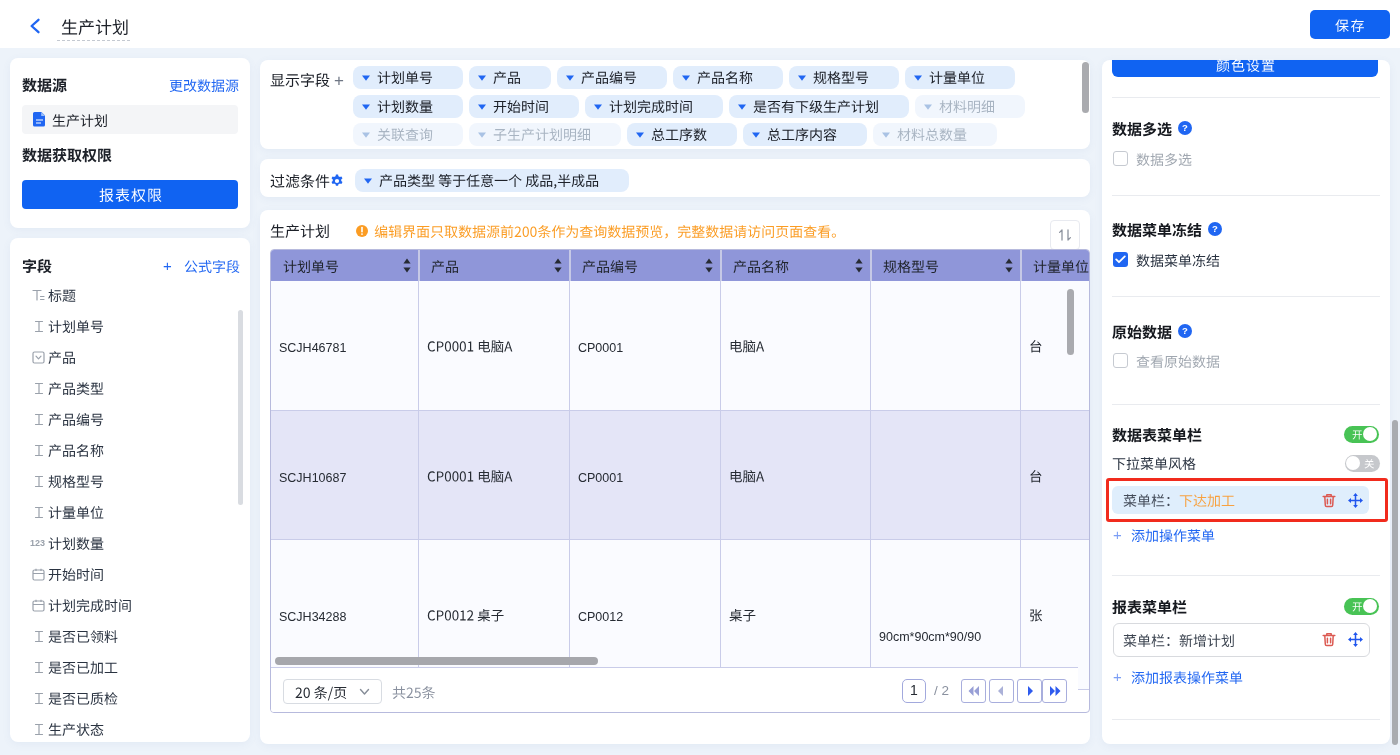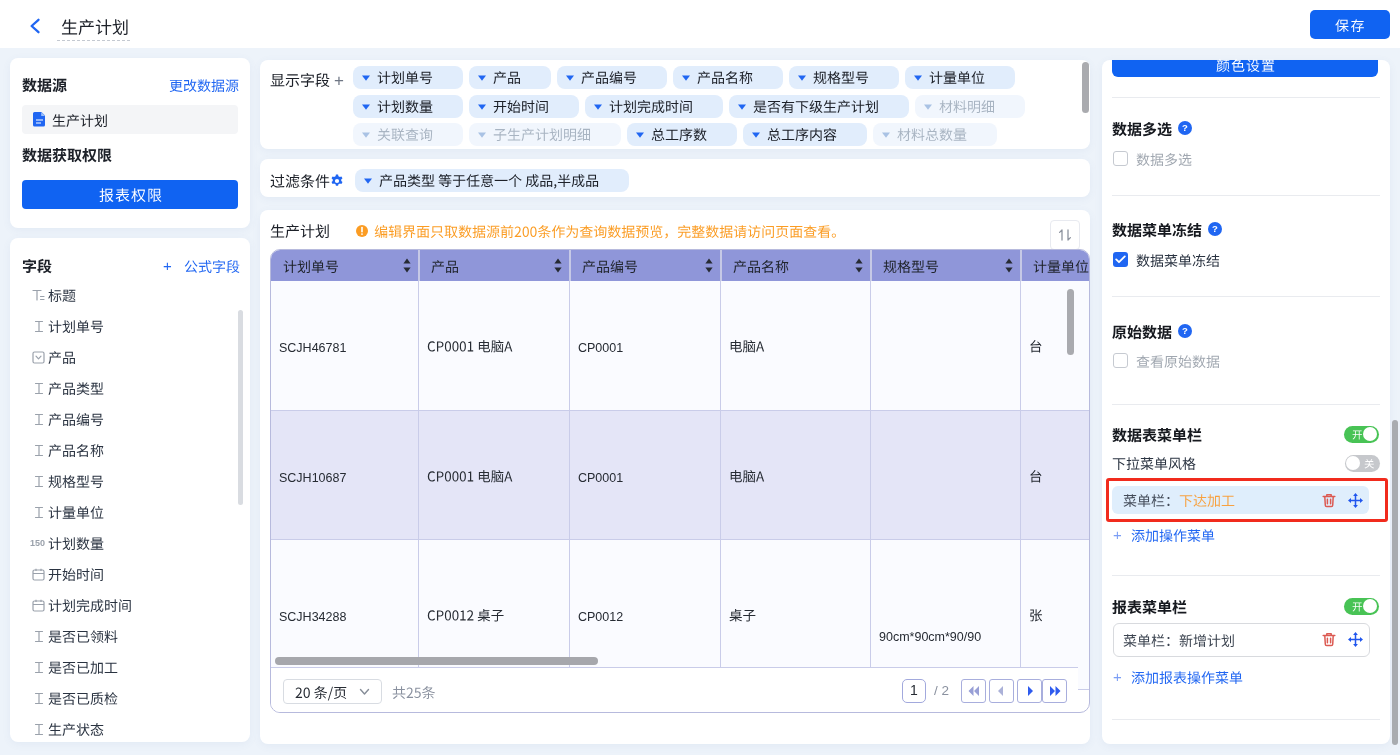--- a/index.html
+++ b/index.html
@@ -295,21 +295,21 @@
   </svg>
 <svg class="t" style="left:33px;top:506px" width="12" height="13" viewBox="0 0 12 13" fill="none" stroke="#9aa1ab" stroke-width="1.2" stroke-linecap="round">
     <path d="M2.5 1.5h7M2.5 11.5h7M6 1.5v10"></path>
   </svg>
 <svg class="t " style="left:48.0px;top:505.1px" width="57.0" height="18.2" viewBox="0 0 57.0 18.2" fill="#2a3341">
     <use href="#g2" transform="translate(0.0 12.9) scale(0.0140)"></use>
     <use href="#g40" transform="translate(14.0 12.9) scale(0.0140)"></use>
     <use href="#g30" transform="translate(28.0 12.9) scale(0.0140)"></use>
     <use href="#g41" transform="translate(42.0 12.9) scale(0.0140)"></use>
   </svg>
-<div class="t" style="left:30px;top:538px;font-size:9px;font-weight:bold;color:#9aa1ab;letter-spacing:0">150</div>
+<div class="t" style="left:30px;top:538px;font-size:9px;font-weight:bold;color:#9aa1ab;letter-spacing:0">123</div>
 <svg class="t " style="left:48.0px;top:536.1px" width="57.0" height="18.2" viewBox="0 0 57.0 18.2" fill="#2a3341">
     <use href="#g2" transform="translate(0.0 12.9) scale(0.0140)"></use>
     <use href="#g3" transform="translate(14.0 12.9) scale(0.0140)"></use>
     <use href="#g11" transform="translate(28.0 12.9) scale(0.0140)"></use>
     <use href="#g40" transform="translate(42.0 12.9) scale(0.0140)"></use>
   </svg>
 <svg class="t" style="left:32px;top:568px" width="13" height="13" viewBox="0 0 13 13" fill="none" stroke="#9aa1ab" stroke-width="1.2">
     <rect x="1" y="2" width="11" height="10" rx="1.5"></rect>
     <path d="M1 5.5h11M4 .8V3M9 .8V3"></path>
   </svg>
@@ -628,21 +628,21 @@
     <use href="#g106" transform="translate(401.3 12.9) scale(0.0140)"></use>
     <use href="#g91" transform="translate(415.3 12.9) scale(0.0140)"></use>
     <use href="#g69" transform="translate(429.3 12.9) scale(0.0140)"></use>
     <use href="#g107" transform="translate(443.3 12.9) scale(0.0140)"></use>
     <use href="#g108" transform="translate(457.3 12.9) scale(0.0140)"></use>
   </svg>
 <div style="position:absolute;left:1050px;top:220px;width:30px;height:30px;background:#fff;border:1px solid #e8eaf0;border-radius:4px;box-sizing:border-box"></div>
 <svg class="t" style="left:1057px;top:227px" width="16" height="16" viewBox="0 0 16 16" fill="none" stroke="#8d939e" stroke-width="1.3" stroke-linecap="round" stroke-linejoin="round">
     <path d="M5 13V3M5 3 2.6 5.4M11 3v10M11 13l2.4-2.4"></path>
   </svg>
-<div style="position:absolute;left:270px;top:249px;width:820px;height:464px;border:1px solid #b7badd;box-sizing:border-box;border-radius:10px;background:#fff;overflow:hidden">
+<div style="position:absolute;left:270px;top:249px;width:820px;height:464px;border:1px solid #b7badd;box-sizing:border-box;border-radius:4px;background:#fff;overflow:hidden">
 <div style="position:absolute;left:0;top:0;width:1000px;height:31px;background:#8f96d9"></div>
 <svg class="t " style="left:12.0px;top:8.6px" width="57.0" height="18.2" viewBox="0 0 57.0 18.2" fill="#20242c">
       <use href="#g2" transform="translate(0.0 12.9) scale(0.0140)"></use>
       <use href="#g3" transform="translate(14.0 12.9) scale(0.0140)"></use>
       <use href="#g30" transform="translate(28.0 12.9) scale(0.0140)"></use>
       <use href="#g31" transform="translate(42.0 12.9) scale(0.0140)"></use>
     </svg>
 <svg class="t" style="left:131px;top:8px" width="10" height="15" viewBox="0 0 10 15">
       <path d="M5 .5 8.6 5.5H1.4z" fill="#262a33"></path>
       <path d="M5 14.5 8.6 9.5H1.4z" fill="#262a33"></path>

